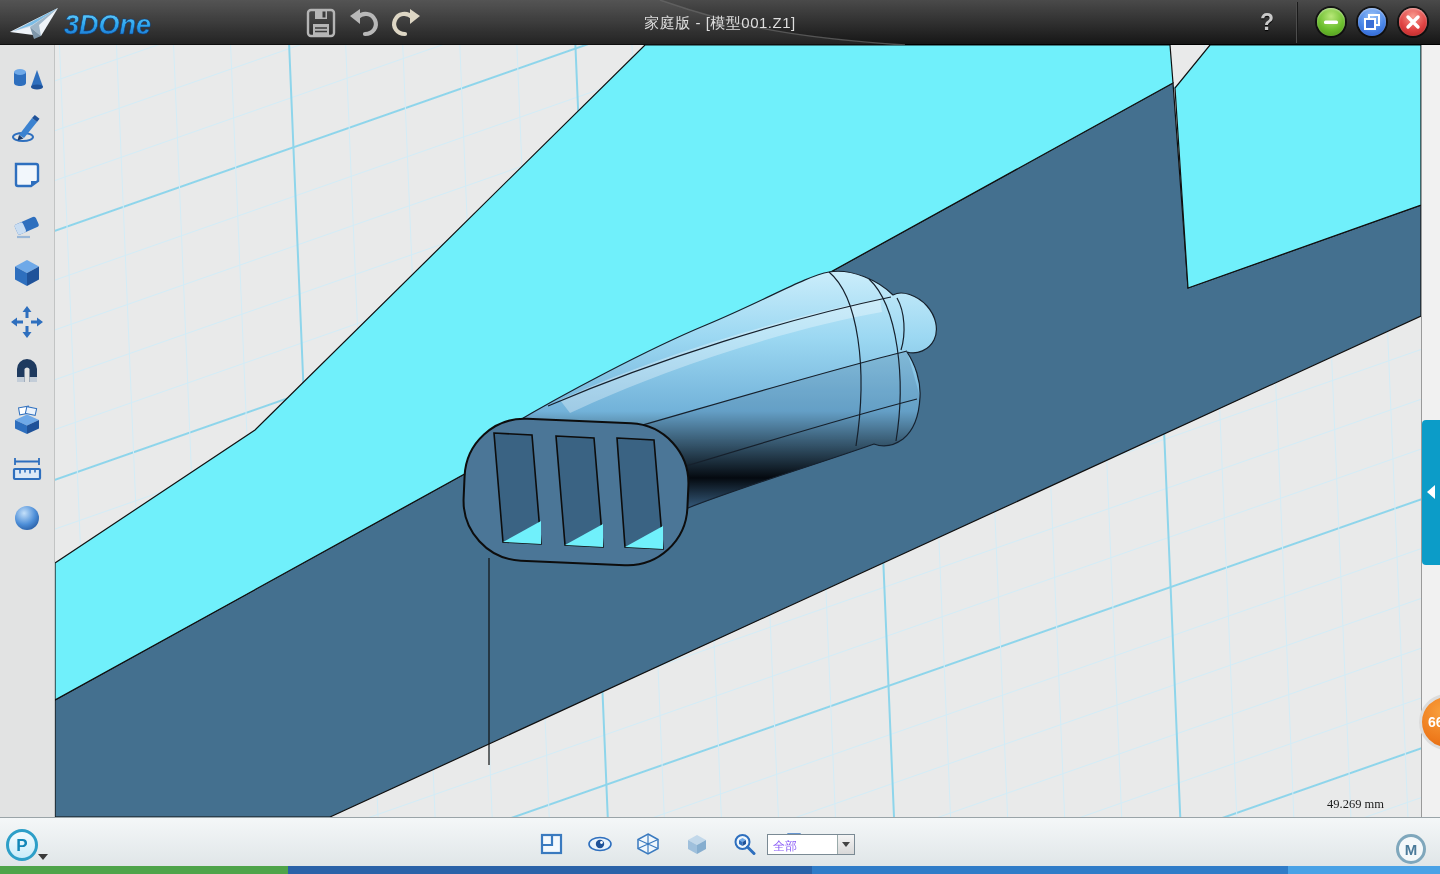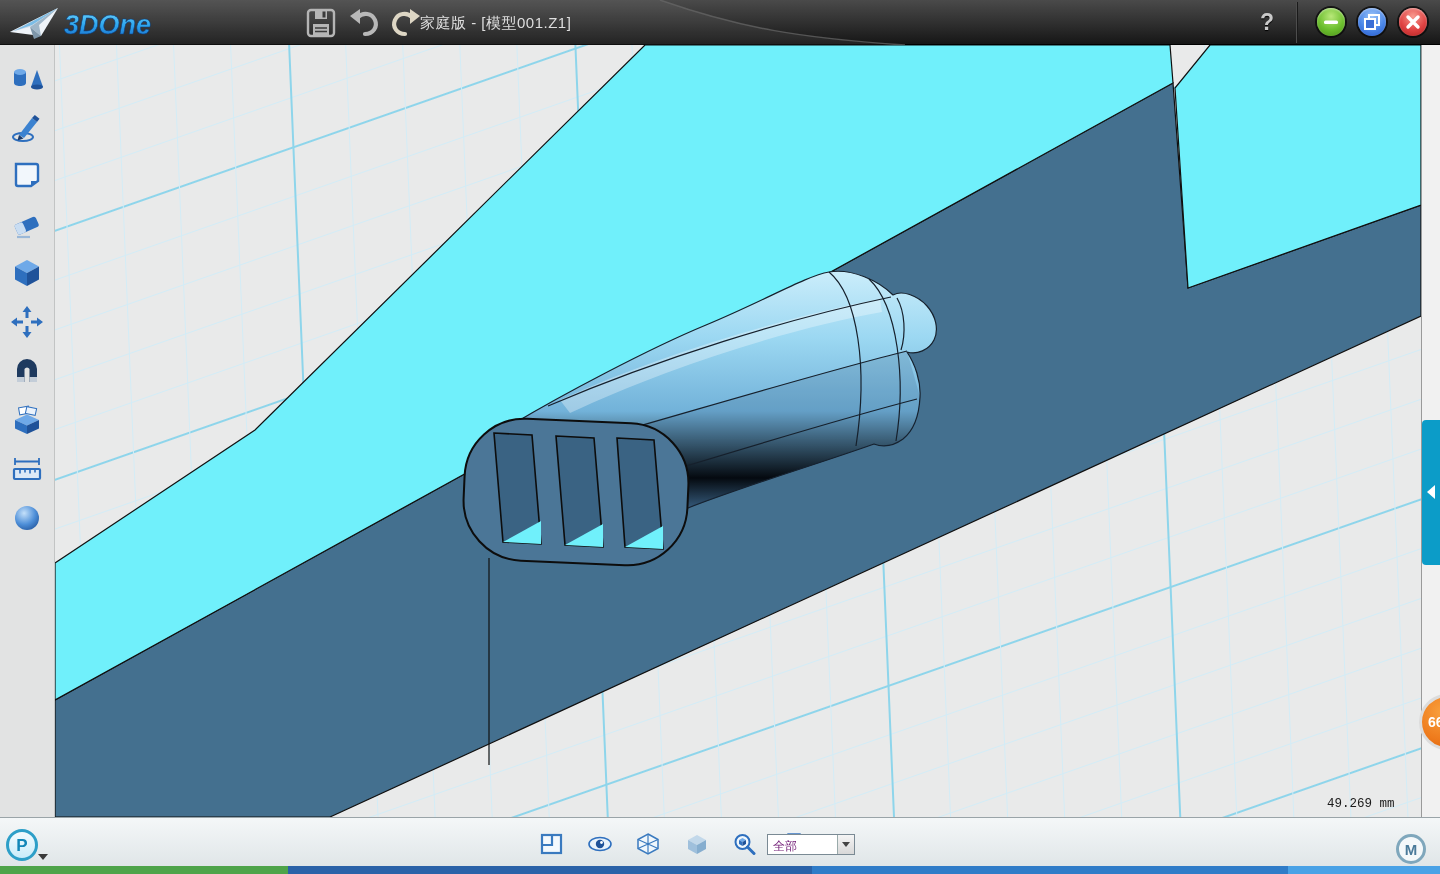--- a/index.html
+++ b/index.html
@@ -7,41 +7,41 @@
   #app{position:relative;width:1440px;height:874px;overflow:hidden;font-family:"Liberation Sans",sans-serif;background:#e9eaea;padding-left:40px;}
 
   
   .titlebar{position:absolute;left:0;top:0;width:1440px;height:45px;
     background:linear-gradient(#4a4a4a,#2e2e2e 55%,#161616);border-bottom:1px solid #000;}
   .titlebar .swoosh{position:absolute;left:0;top:0;width:920px;height:45px;pointer-events:none;}
   .logo{position:absolute;left:8px;top:3px;width:200px;height:40px;}
   .tb-btn{position:absolute;top:7px;width:32px;height:32px;cursor:pointer;}
   .tb-save{left:305px;} .tb-undo{left:348px;} .tb-redo{left:390px;}
   .win-title{position:absolute;left:420px;right:420px;top:0;height:45px;line-height:45px;
-    color:#dedede;font-size:15px;letter-spacing:.5px;}
+    text-align:center;color:#dedede;font-size:15px;letter-spacing:.5px;}
   .help{position:absolute;left:1252px;top:0;width:30px;height:45px;line-height:45px;text-align:center;
     color:#c9c9c9;font-size:23px;font-weight:bold;cursor:pointer;text-shadow:0 1px 1px #000;}
   .tb-sep{position:absolute;left:1296px;top:2px;width:1px;height:41px;background:#4d4d4d;box-shadow:1px 0 0 #1a1a1a;}
   .winbtn{position:absolute;top:8px;width:28px;height:28px;border-radius:50%;cursor:pointer;
     box-shadow:0 0 0 2px rgba(10,10,10,.8), inset 0 1px 2px rgba(255,255,255,.5);}
   .wb-min{left:1317px;background:radial-gradient(circle at 50% 30%,#b9e87a,#6cbf2e 55%,#4a8f18);}
   .wb-max{left:1358px;background:radial-gradient(circle at 50% 30%,#9cc4f8,#4a86e8 55%,#2255c8);}
   .wb-close{left:1399px;background:radial-gradient(circle at 50% 30%,#f89a8f,#e04343 55%,#b01f1f);}
   .winbtn svg{position:absolute;left:0;top:0;}
 
   
   .left-toolbar{position:absolute;left:0;top:45px;width:55px;height:772px;background:#e2e3e3;
     border-right:1px solid #c2c4c4;}
   .tool{position:absolute;left:10px;width:34px;height:34px;cursor:pointer;}
 
   
   .viewport{position:absolute;left:55px;top:45px;width:1366px;height:772px;}
   .watermark{position:absolute;left:565px;top:372px;font-size:31px;font-weight:bold;font-style:italic;
     color:rgba(235,245,250,.42);text-shadow:1px 1px 2px rgba(90,120,140,.35);letter-spacing:2px;pointer-events:none;}
-  .measure{position:absolute;left:1272px;top:752px;font-family:Liberation Mono, monospace;
+  .measure{position:absolute;left:1272px;top:752px;font-family:Liberation Serif, serif;
     font-size:12.5px;color:#1a1a1a;white-space:pre;pointer-events:none;}
 
   
   .right-strip{position:absolute;left:1421px;top:45px;width:19px;height:772px;background:#f1f1f1;border-left:1px solid #9a9a9a;}
   .panel-tab{position:absolute;left:0;top:375px;width:19px;height:145px;background:#0c9cc8;
     border-radius:4px 0 0 4px;cursor:pointer;}
   .panel-tab .arr{position:absolute;left:5px;top:65px;width:0;height:0;
     border-top:7px solid transparent;border-bottom:7px solid transparent;border-right:8px solid #fff;}
   .badge{position:absolute;left:1419px;top:694px;width:56px;height:56px;border-radius:50%;
     background:radial-gradient(circle at 40% 30%,#f9a03c,#ee7a1c 60%,#d96008);
@@ -55,21 +55,21 @@
     border:3px solid #2d9fc8;background:linear-gradient(#f3fbfe,#c9ecfa);color:#1287b8;
     font-weight:bold;font-size:17px;text-align:center;line-height:27px;cursor:pointer;}
   .micon{position:absolute;left:1396px;top:16px;width:30px;height:30px;border-radius:50%;
     border:3px solid #7fa7bc;background:#f4f8fa;color:#4a7a9a;font-weight:bold;font-size:15px;
     text-align:center;line-height:25px;cursor:pointer;}
   .p-drop{position:absolute;left:38px;top:36px;width:0;height:0;cursor:pointer;
     border-left:5px solid transparent;border-right:5px solid transparent;border-top:6px solid #3a3a3a;}
   .sb-ico{position:absolute;top:15px;width:24px;height:22px;cursor:pointer;}
   .combo{position:absolute;left:767px;top:16px;width:88px;height:21px;background:#fff;
     border:1px solid #7a8a94;font-size:12px;cursor:pointer;}
-  .combo .val{position:absolute;left:5px;top:3px;color:#701a75;}
+  .combo .val{position:absolute;left:5px;top:3px;color:#8b5cf6;}
   .combo .cb-btn{position:absolute;right:0;top:0;width:17px;height:19px;background:linear-gradient(#f5f5f5,#d8d8d8);
     border-left:1px solid #9aa;display:flex;align-items:center;justify-content:center;}
   .combo .cb-btn span{width:0;height:0;border-left:4px solid transparent;border-right:4px solid transparent;border-top:5px solid #444;}
 
   
   .sliver{position:absolute;left:0;top:866px;width:1440px;height:8px;display:flex;}
   .sliver div{height:8px;}
 </style>
 </head>
 <body>

